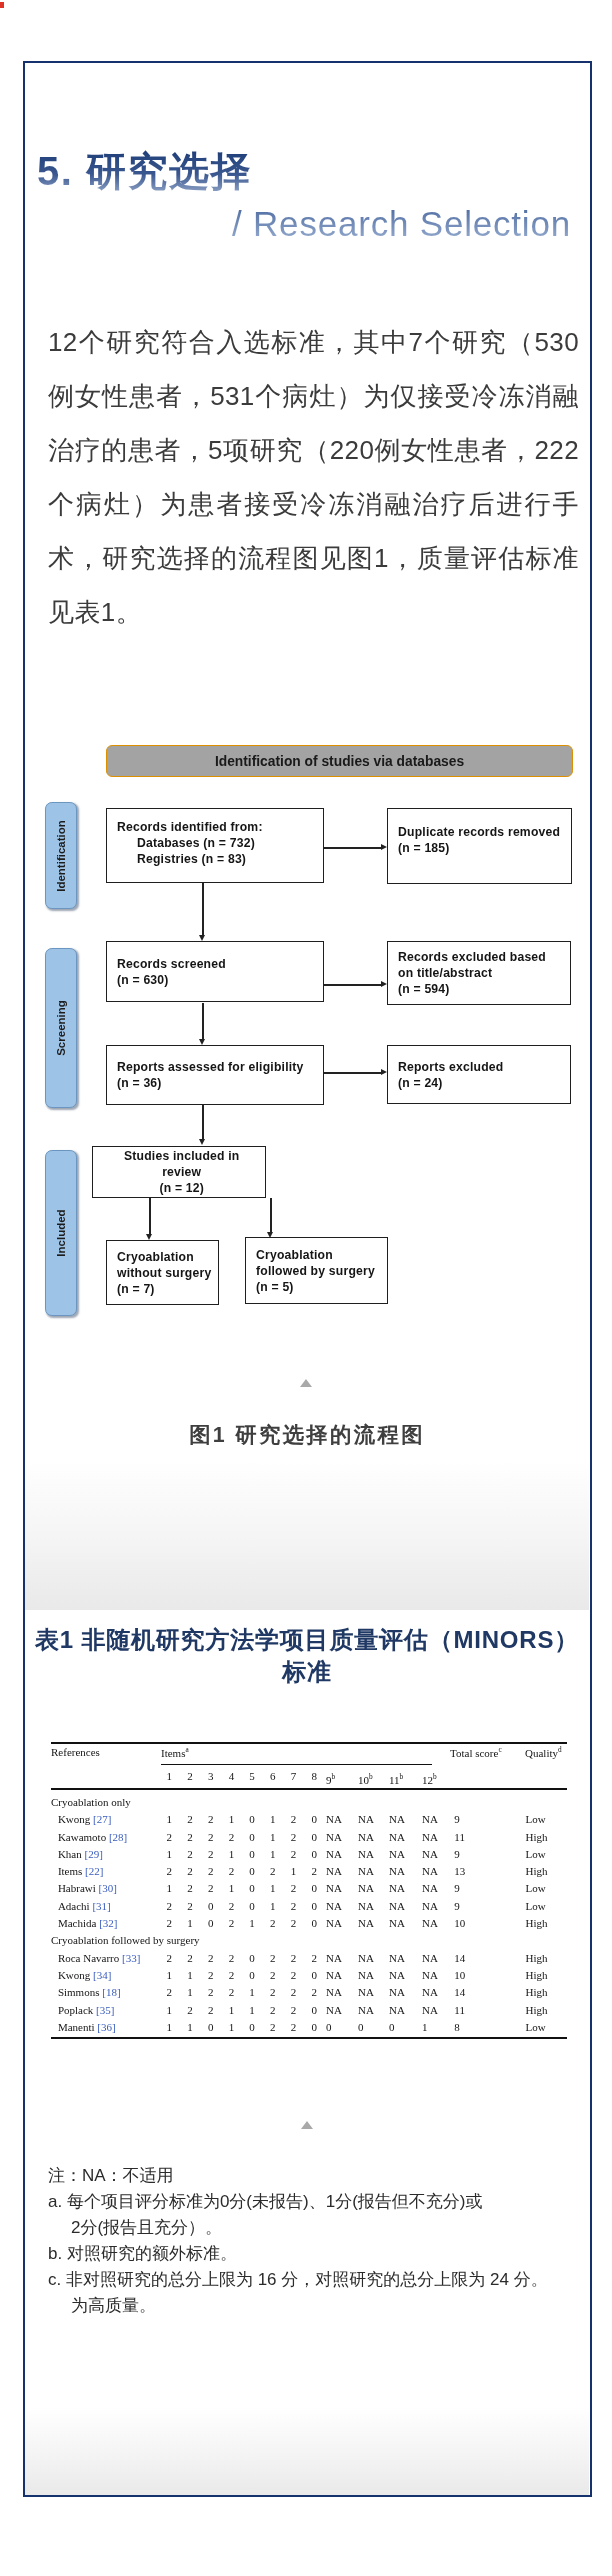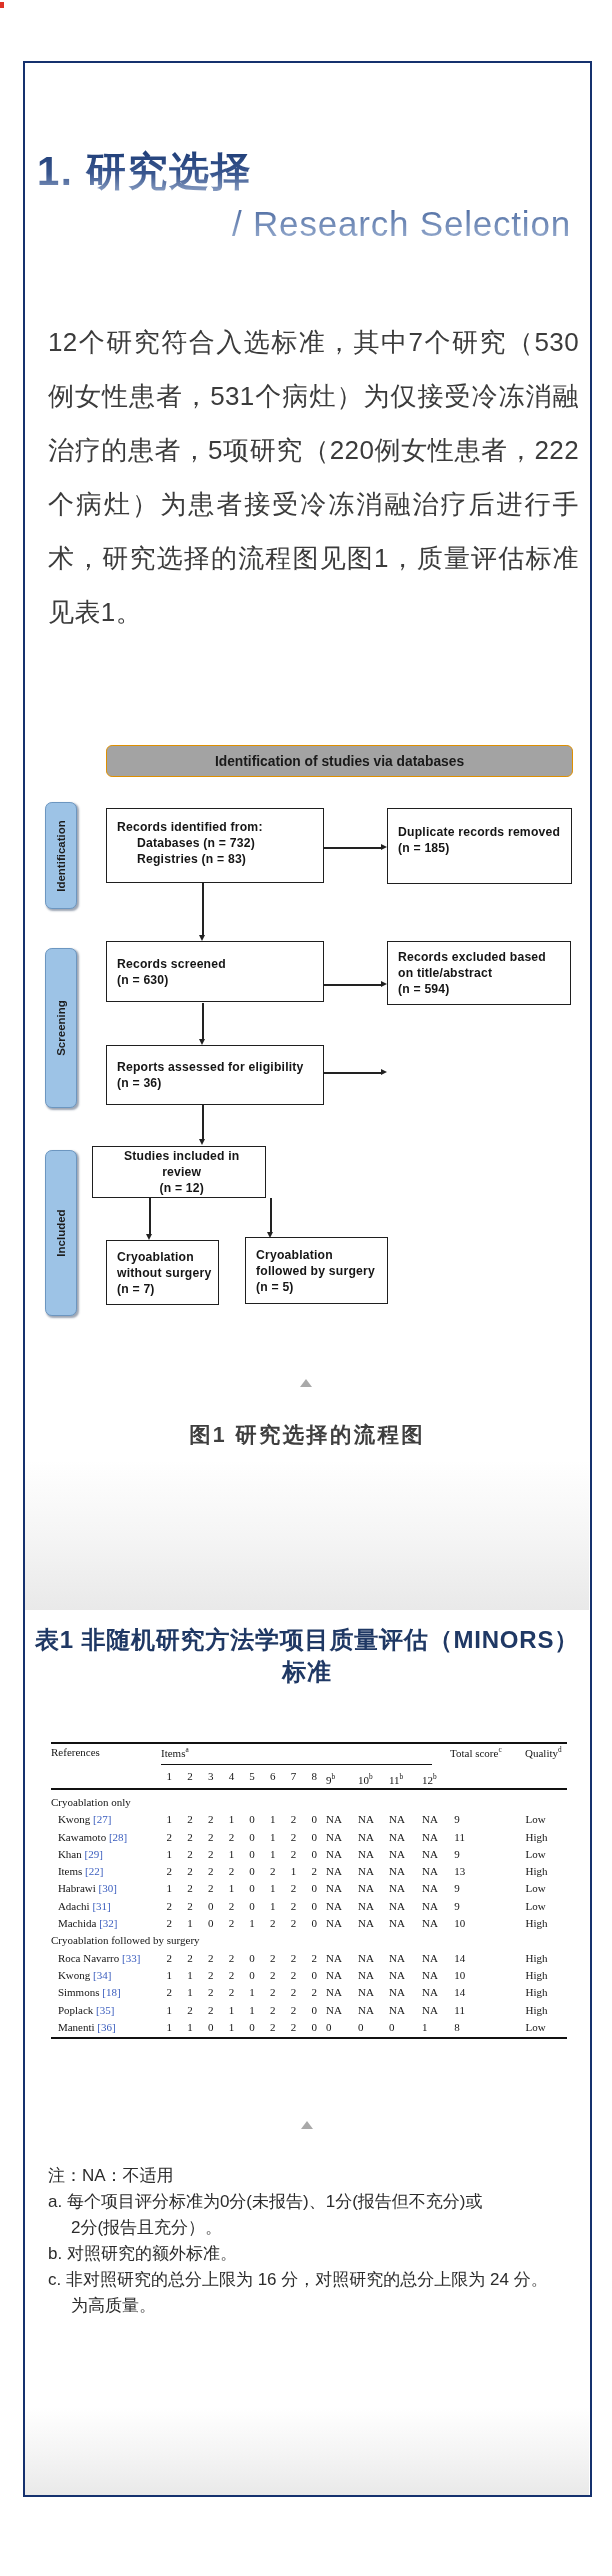--- a/index.html
+++ b/index.html
@@ -113,21 +113,21 @@
   .note-line.indent{padding-left:23px;}
 </style>
 </head>
 <body>
 
 <div id="page">
 
   <div id="red-mark" class="abs"></div>
   <div id="card" class="abs"></div>
 
-  <div id="title-cn" class="abs">1. 研究选择</div>
+  <div id="title-cn" class="abs">5. 研究选择</div>
   <div id="title-en" class="abs">/ Research Selection</div>
 
   <div id="paragraph" class="abs">12个研究符合入选标准，其中7个研究（530例女性患者，531个病灶）为仅接受冷冻消融治疗的患者，5项研究（220例女性患者，222个病灶）为患者接受冷冻消融治疗后进行手术，研究选择的流程图见图1，质量评估标准见表1。</div>
 
   <div id="fc-banner" class="abs">Identification of studies via databases</div>
 
   <div id="stage-identification" class="abs stage">
     <span>Identification</span>
   </div>
   <div id="stage-screening" class="abs stage">
@@ -151,20 +151,24 @@
     <div>(n = 630)</div>
   </div>
   <div id="fb-excluded" class="abs fbox vcenter">
     <div>Records excluded based</div>
     <div>on title/abstract</div>
     <div>(n = 594)</div>
   </div>
   <div id="fb-assessed" class="abs fbox vcenter">
     <div>Reports assessed for eligibility</div>
     <div>(n = 36)</div>
+  </div>
+  <div id="fb-repexcluded" class="abs fbox vcenter">
+    <div>Reports excluded</div>
+    <div>(n = 24)</div>
   </div>
   <div id="fb-included" class="abs fbox vcenter">
     <div>Studies included in review</div>
     <div>(n = 12)</div>
   </div>
   <div id="fb-cryowithout" class="abs fbox vcenter">
     <div>Cryoablation</div>
     <div>without surgery</div>
     <div>(n = 7)</div>
   </div>

